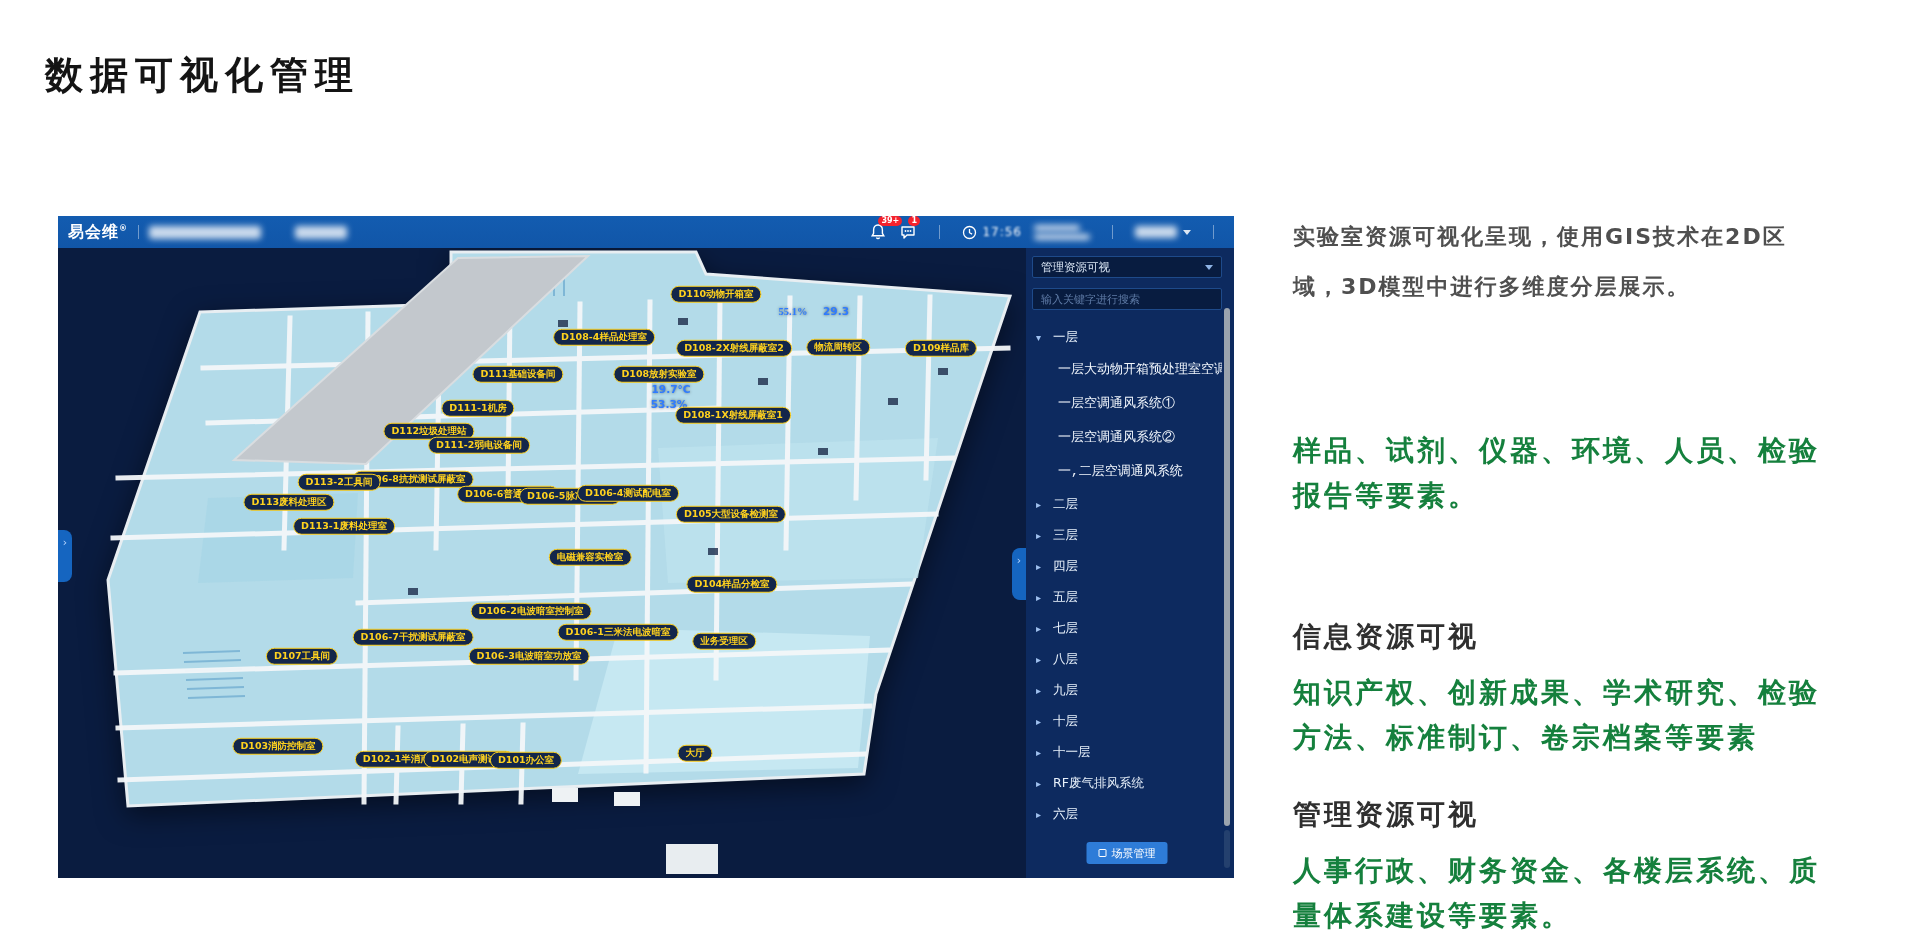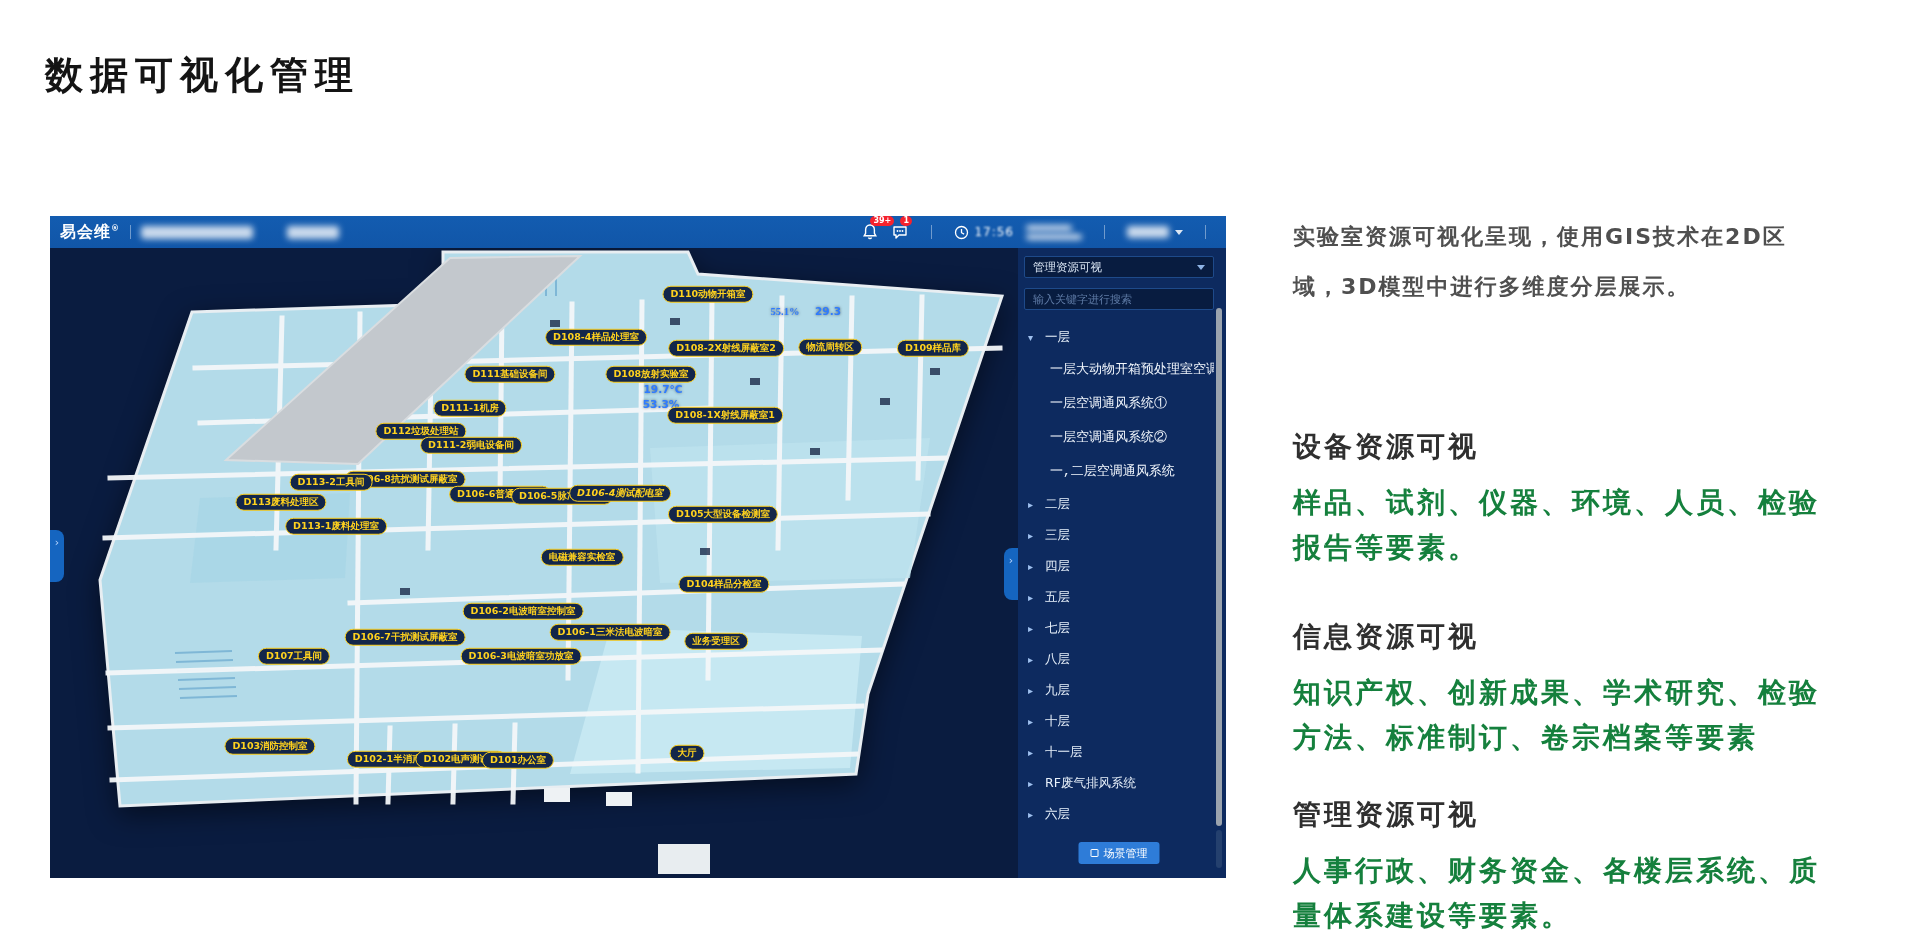--- a/index.html
+++ b/index.html
@@ -9,21 +9,21 @@
   }
   *{margin:0;padding:0;box-sizing:border-box;}
   html,body{width:1920px;height:950px;background:#ffffff;overflow:hidden;
     font-family:"DejaVu Sans","Liberation Sans",sans-serif;}
 
   
   .page-title{position:absolute;left:45px;top:50px;font-size:38px;font-weight:800;
     color:#141414;letter-spacing:7px;}
 
   
-  .app{position:absolute;left:50px;top:216px;width:1176px;height:582px;background:var(--content-navy);}
+  .app{position:absolute;left:58px;top:216px;width:1176px;height:582px;background:var(--content-navy);}
 
   
   .topbar{position:absolute;left:0;top:0;width:100%;height:32px;
     background:linear-gradient(#135cb0,var(--topbar-blue));display:flex;align-items:center;
     padding:0 10px;color:#fff;z-index:30;}
   .logo{font-size:16px;font-weight:700;letter-spacing:1px;white-space:nowrap;}
   .logo sup{font-size:8px;}
   .tb-divider{width:1px;height:14px;background:rgba(255,255,255,.4);margin:0 10px;flex:0 0 aupx;}
   .blur-pill{background:rgba(255,255,255,.78);border-radius:3px;filter:blur(3px);}
   .tb-right{margin-left:auto;display:flex;align-items:center;gap:12px;}
@@ -215,21 +215,21 @@
         <div class="room-label" style="left: 601px; top: 126px;">D108放射实验室</div>
         <div class="room-label" style="left: 675px; top: 167px;">D108-1X射线屏蔽室1</div>
         <div class="room-label" style="left: 420px; top: 160px;">D111-1机房</div>
         <div class="room-label" style="left: 371px; top: 183px;">D112垃圾处理站</div>
         <div class="room-label" style="left: 421px; top: 197px;">D111-2弱电设备间</div>
         <div class="room-label" style="left: 355px; top: 231px;">D106-8抗扰测试屏蔽室</div>
         <div class="room-label" style="left: 281px; top: 234px;">D113-2工具间</div>
         <div class="room-label" style="left: 231px; top: 254px;">D113废料处理区</div>
         <div class="room-label" style="left: 450px; top: 246px;">D106-6普通测试室</div>
         <div class="room-label" style="left: 512px; top: 248px;">D106-5脉冲测试室</div>
-        <div class="room-label" style="left: 570px; top: 245px; font-style: italic;">D106-4测试配电室</div>
+        <div class="room-label" style="left: 570px; top: 245px;">D106-4测试配电室</div>
         <div class="room-label" style="left: 286px; top: 278px;">D113-1废料处理室</div>
         <div class="room-label" style="left: 673px; top: 266px;">D105大型设备检测室</div>
         <div class="room-label" style="left: 532px; top: 309px;">电磁兼容实检室</div>
         <div class="room-label" style="left: 674px; top: 336px;">D104样品分检室</div>
         <div class="room-label" style="left: 473px; top: 363px;">D106-2电波暗室控制室</div>
         <div class="room-label" style="left: 560px; top: 384px;">D106-1三米法电波暗室</div>
         <div class="room-label" style="left: 355px; top: 389px;">D106-7干扰测试屏蔽室</div>
         <div class="room-label" style="left: 471px; top: 408px;">D106-3电波暗室功放室</div>
         <div class="room-label" style="left: 666px; top: 393px;">业务受理区</div>
         <div class="room-label" style="left: 244px; top: 408px;">D107工具间</div>
@@ -317,21 +317,20 @@
       </button>
     </div>
     <div class="sb-scrollbar"></div>
     <div class="sb-scroll-stub"></div>
   </div>
 </div>
 
 <p class="intro">实验室资源可视化呈现，使用GIS技术在2D区域，3D模型中进行多维度分层展示。</p>
 <div>
     <div class="section" style="top: 428px;">
-      <h3>设备资源可视</h3>
       <p>样品、试剂、仪器、环境、人员、检验报告等要素。</p>
     </div>
     <div class="section" style="top: 618px;">
       <h3>信息资源可视</h3>
       <p>知识产权、创新成果、学术研究、检验方法、标准制订、卷宗档案等要素</p>
     </div>
     <div class="section" style="top: 796px;">
       <h3>管理资源可视</h3>
       <p>人事行政、财务资金、各楼层系统、质量体系建设等要素。</p>
     </div>

